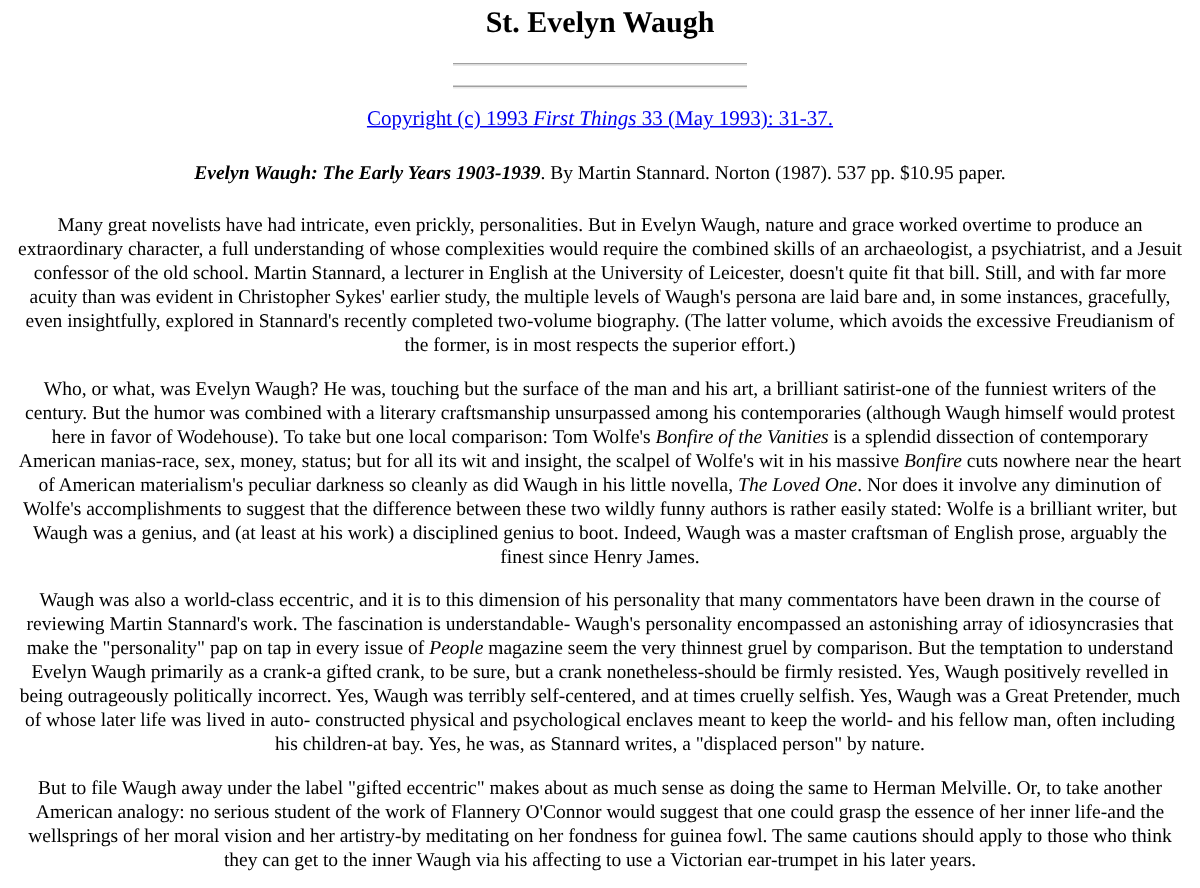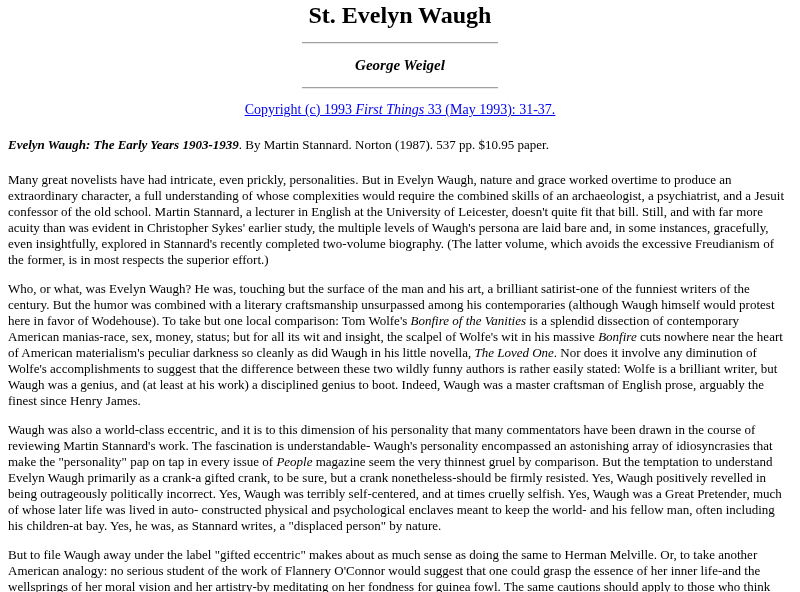--- a/index.html
+++ b/index.html
@@ -3,46 +3,45 @@
 <meta charset="utf-8">
 <style>
   html, body { margin: 0; padding: 0; background: #ffffff; }
   body {
     width: 800px; height: 592px; overflow: hidden; box-sizing: border-box;
     font-family: "Liberation Serif", "DejaVu Serif", serif;
     color: #000000; font-size: 13px; line-height: 16px;
   }
   .page { padding: 0 8px; }
   h1.title {
-    text-align: center; font-size: 24px; line-height: 27px;
+    text-align: center; font-size: 20px; line-height: 27px;
     font-weight: bold; margin: 2px 0 13px 0;
   }
   hr.rule {
     width: 25%; margin: 13px auto; height: 0; border: none;
     border-top: 1px solid #a0a0a0; border-bottom: 1px solid #e8e8e8;
   }
   p.author {
     text-align: center; font-weight: bold; font-style: italic;
     font-size: 15px; line-height: 17px; margin: 13px 0;
   }
   p.copyright { text-align: center; font-size: 14px; margin: 13px 0 15px 0; }
   p.copyright a { color: #0000EE; cursor: pointer; }
-  p.book { margin: 19px 0; }
-  p.body-para { margin: 13px 0; }
+  p.book { margin: 19px 0; text-align: center; }
+  p.body-para { margin: 13px 0; text-align: center; }
 </style>
 </head>
 <body>
 
 <div class="page">
 
   <h1 class="title">St. Evelyn Waugh</h1>
 
   <hr class="rule">
 
-  <p class="author">George Weigel</p>
 
   <hr class="rule">
 
   <p class="copyright"><a href="#"><span>Copyright (c) 1993 </span><span style="font-style: italic;">First Things</span><span> 33 (May 1993): 31-37.</span></a></p>
 
   <p class="book"><span style="font-style: italic; font-weight: bold;">Evelyn Waugh: The Early Years 1903-1939</span><span>. By Martin Stannard. Norton (1987). 537 pp. $10.95 paper.</span></p>
 
 
   <p class="body-para"><span>Many great novelists have had intricate, even prickly, personalities. But in Evelyn Waugh, nature and grace worked overtime to produce an extraordinary character, a full understanding of whose complexities would require the combined skills of an archaeologist, a psychiatrist, and a Jesuit confessor of the old school. Martin Stannard, a lecturer in English at the University of Leicester, doesn't quite fit that bill. Still, and with far more acuity than was evident in Christopher Sykes' earlier study, the multiple levels of Waugh's persona are laid bare and, in some instances, gracefully, even insightfully, explored in Stannard's recently completed two-volume biography. (The latter volume, which avoids the excessive Freudianism of the former, is in most respects the superior effort.)</span></p>
 

